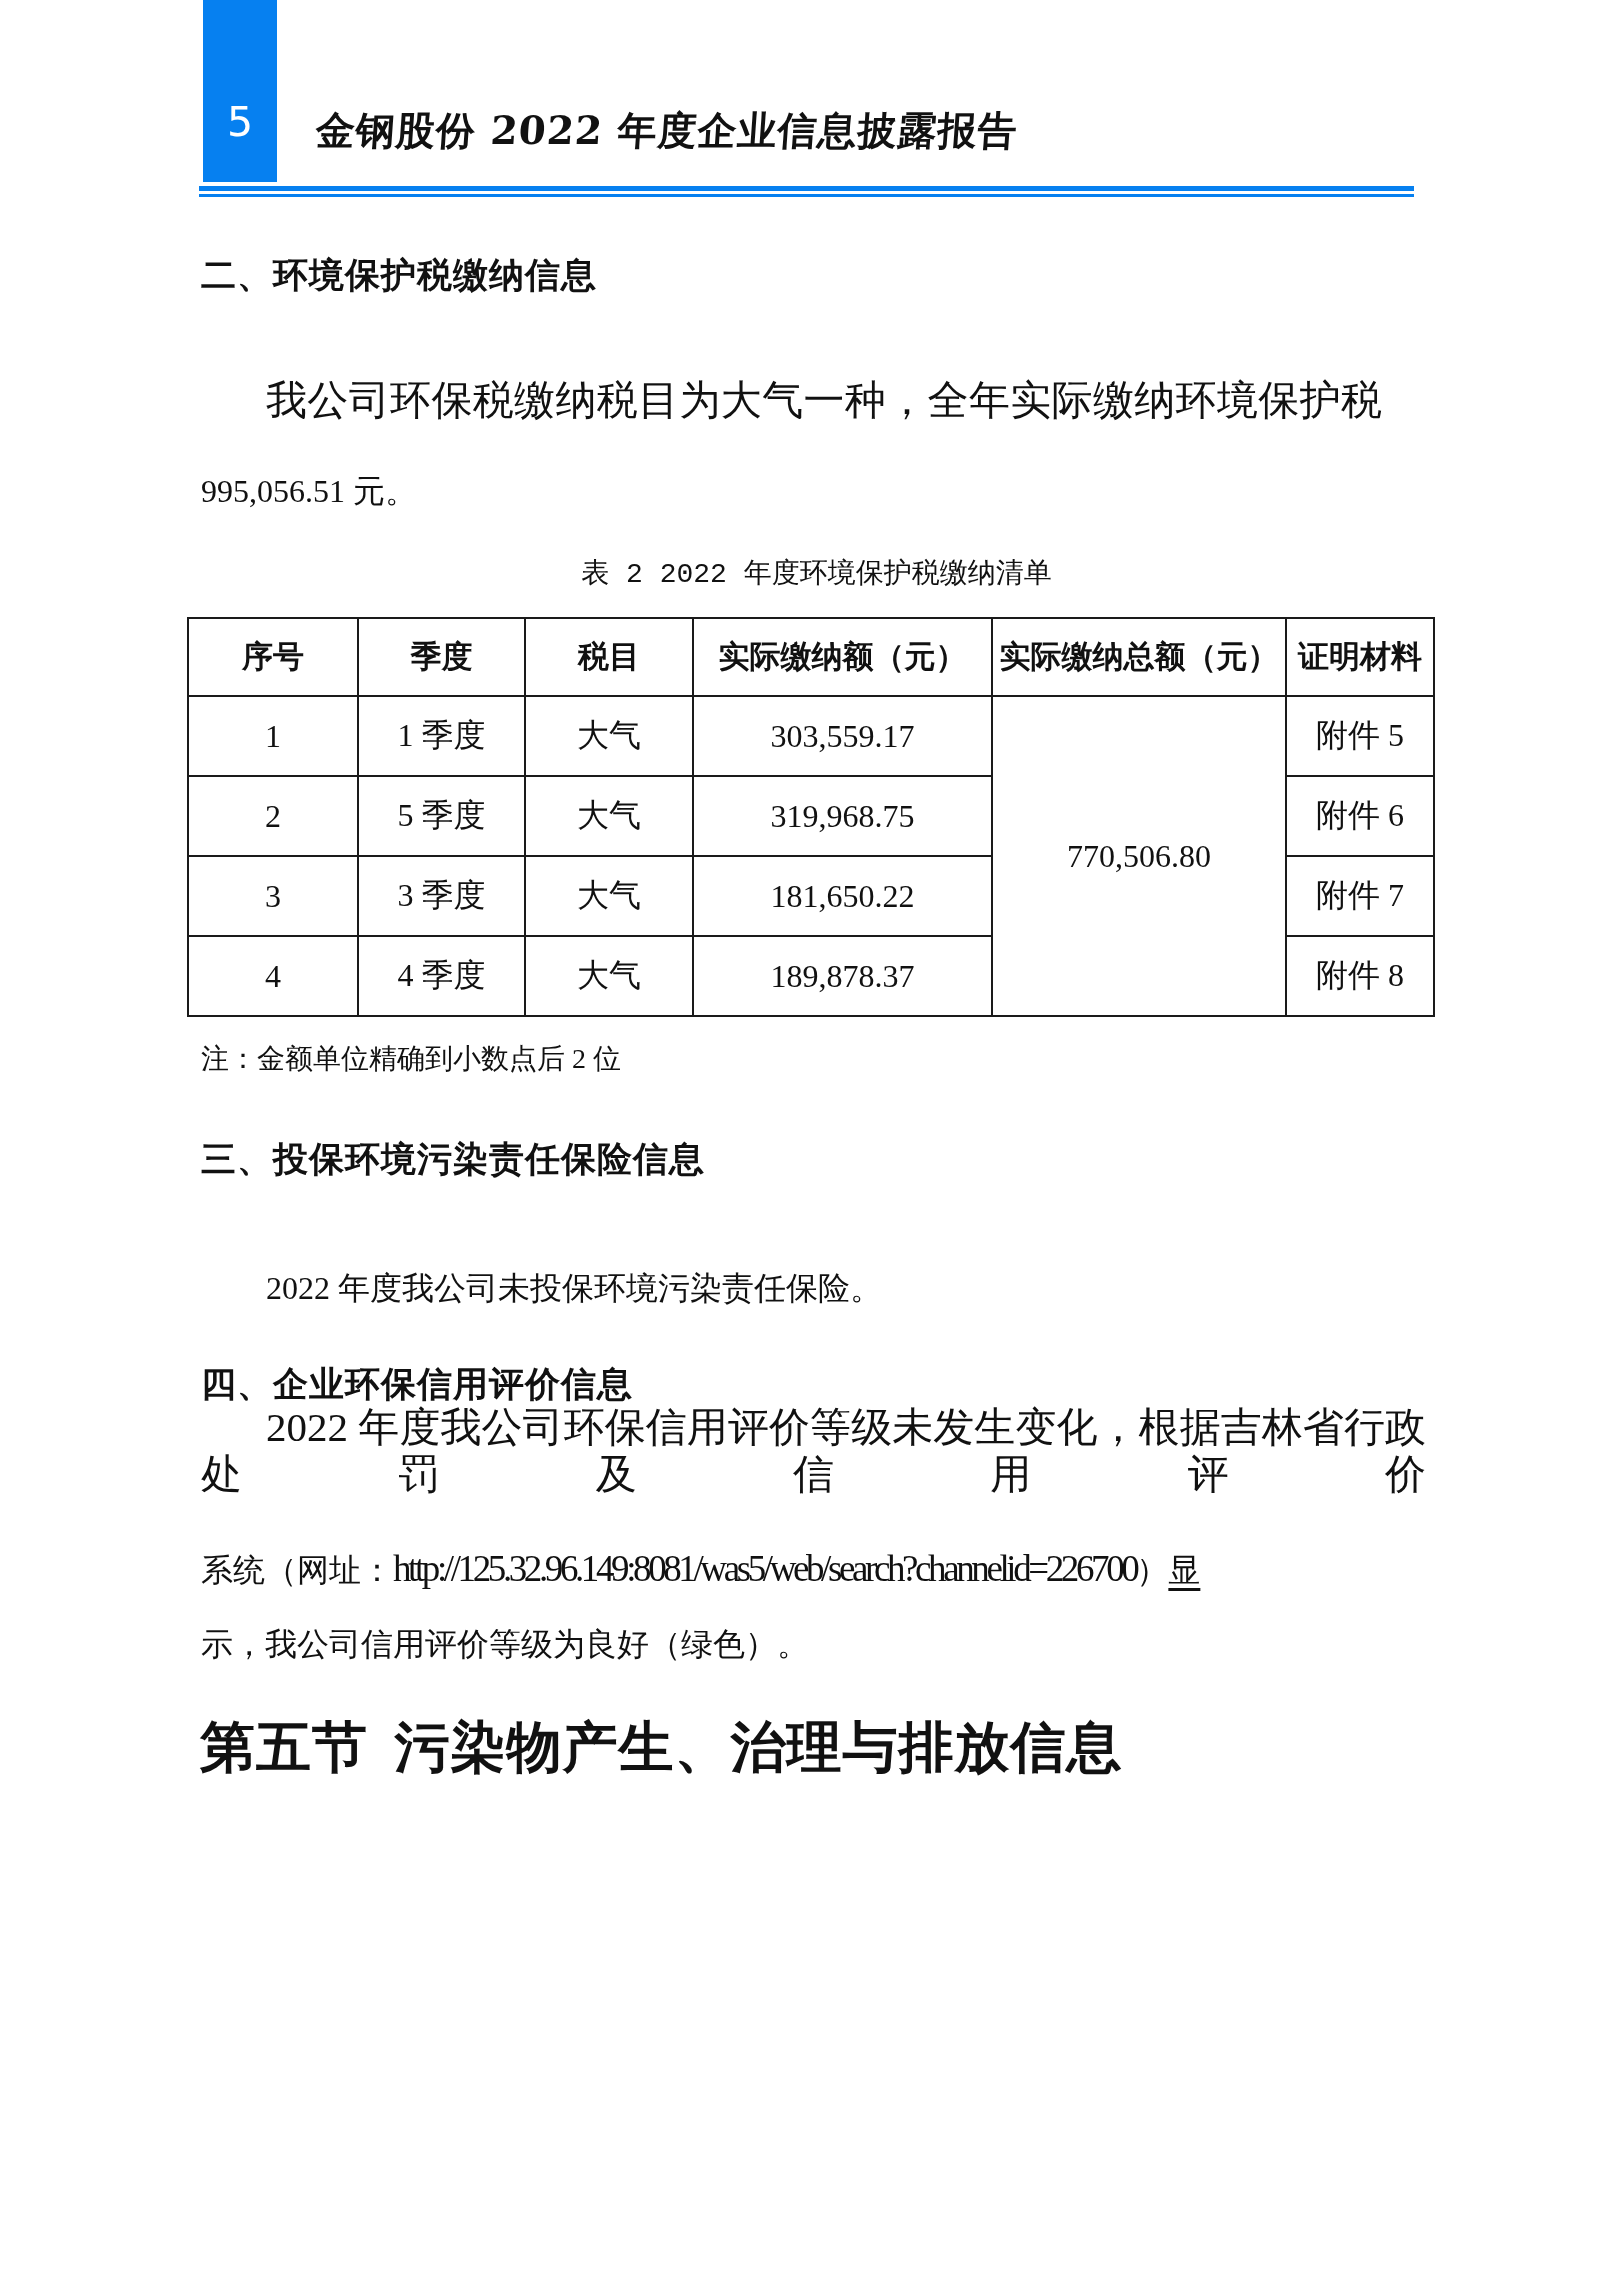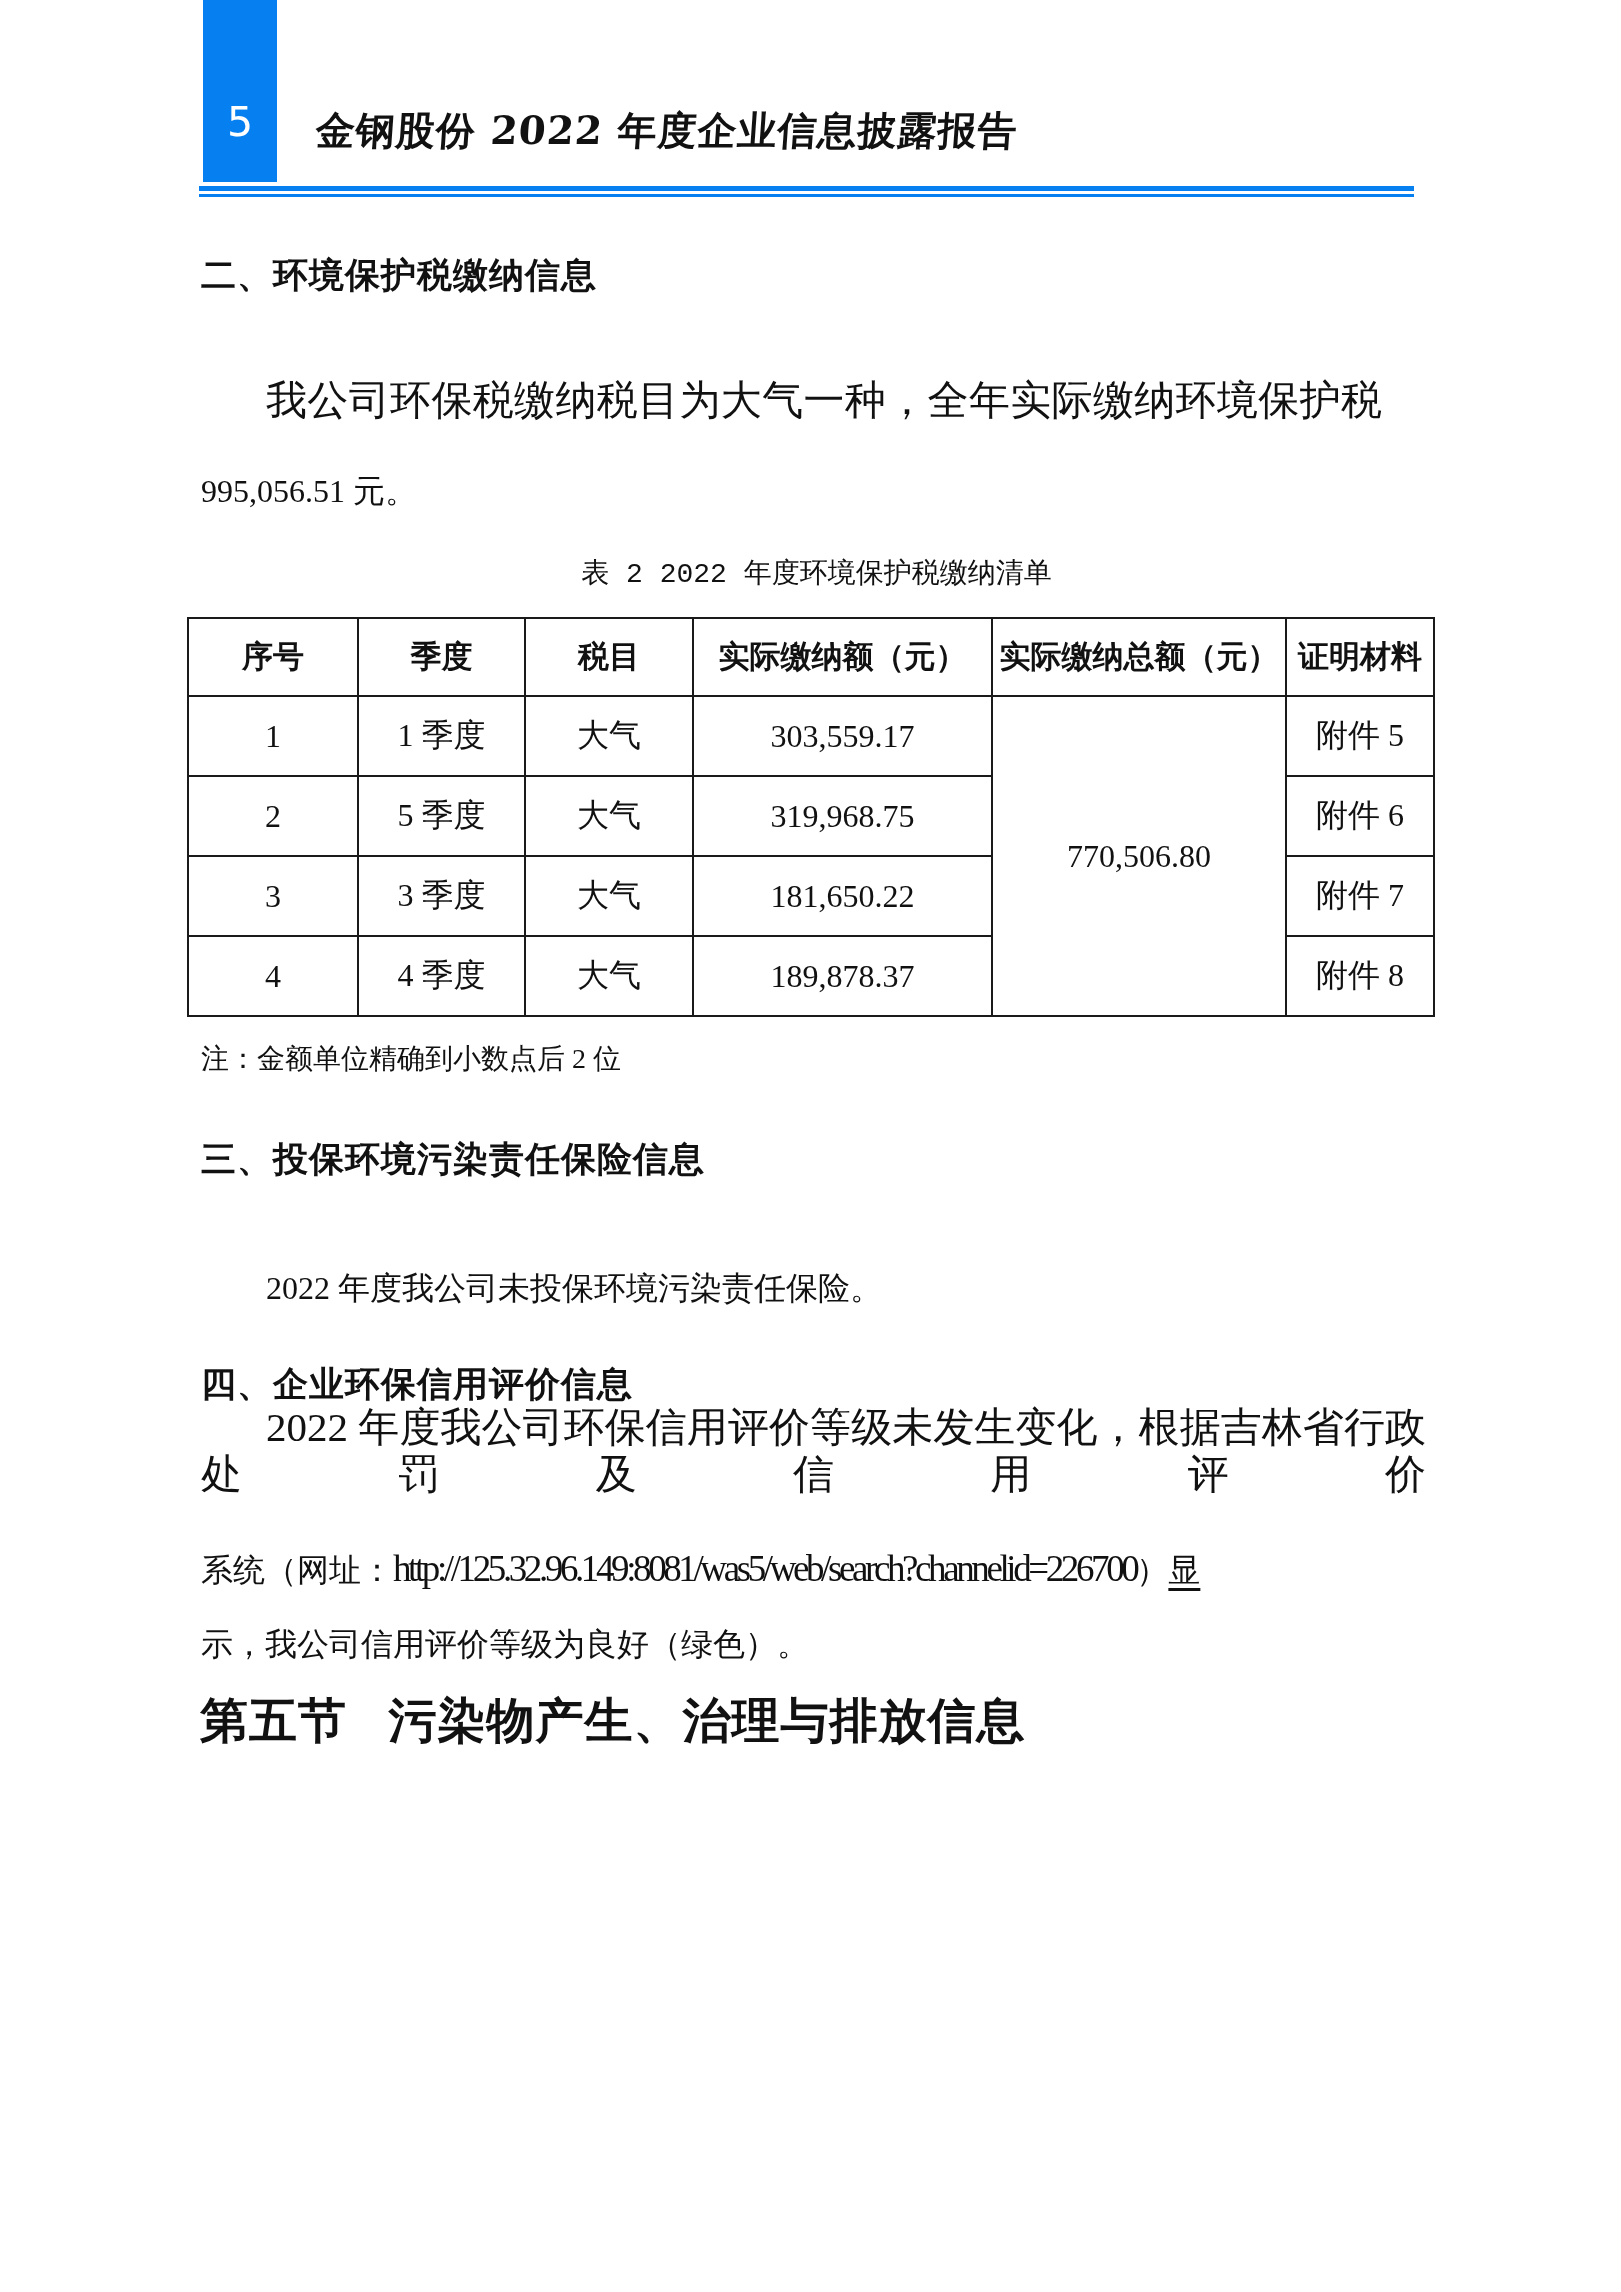--- a/index.html
+++ b/index.html
@@ -36,23 +36,23 @@
   .rule-thick { left: 199px; top: 186px; width: 1215px; height: 4.9px; background: var(--accent); }
   .rule-thin  { left: 199px; top: 194px; width: 1215px; height: 2.9px; background: var(--accent); }
 
   
   .sec-heading {
     font-family: "Liberation Sans", "DejaVu Sans", sans-serif;
     font-weight: 700; font-size: 35px; line-height: 1.25;
     white-space: nowrap; letter-spacing: 1px;
   }
   .chap-heading {
-    font-family: Liberation Mono, monospace;
-    font-weight: 700; font-size: 48px; line-height: 1.25;
-    white-space: nowrap; word-spacing: 11.8px; letter-spacing: 1px;
+    font-family: Liberation Serif, serif;
+    font-weight: 700; font-size: 55px; line-height: 1.25;
+    white-space: nowrap; word-spacing: 11.8px; letter-spacing: 1px; margin-top: 20px;
   }
 
   
   .body-line { font-size: 32px; line-height: 47px; white-space: nowrap; }
   .body-just {
     font-size: 41px; line-height: 47px;
     text-align: justify; text-align-last: justify;
     text-indent: 65px;
   }
   .small-text { font-size: 28px; line-height: 39px; white-space: nowrap; }

